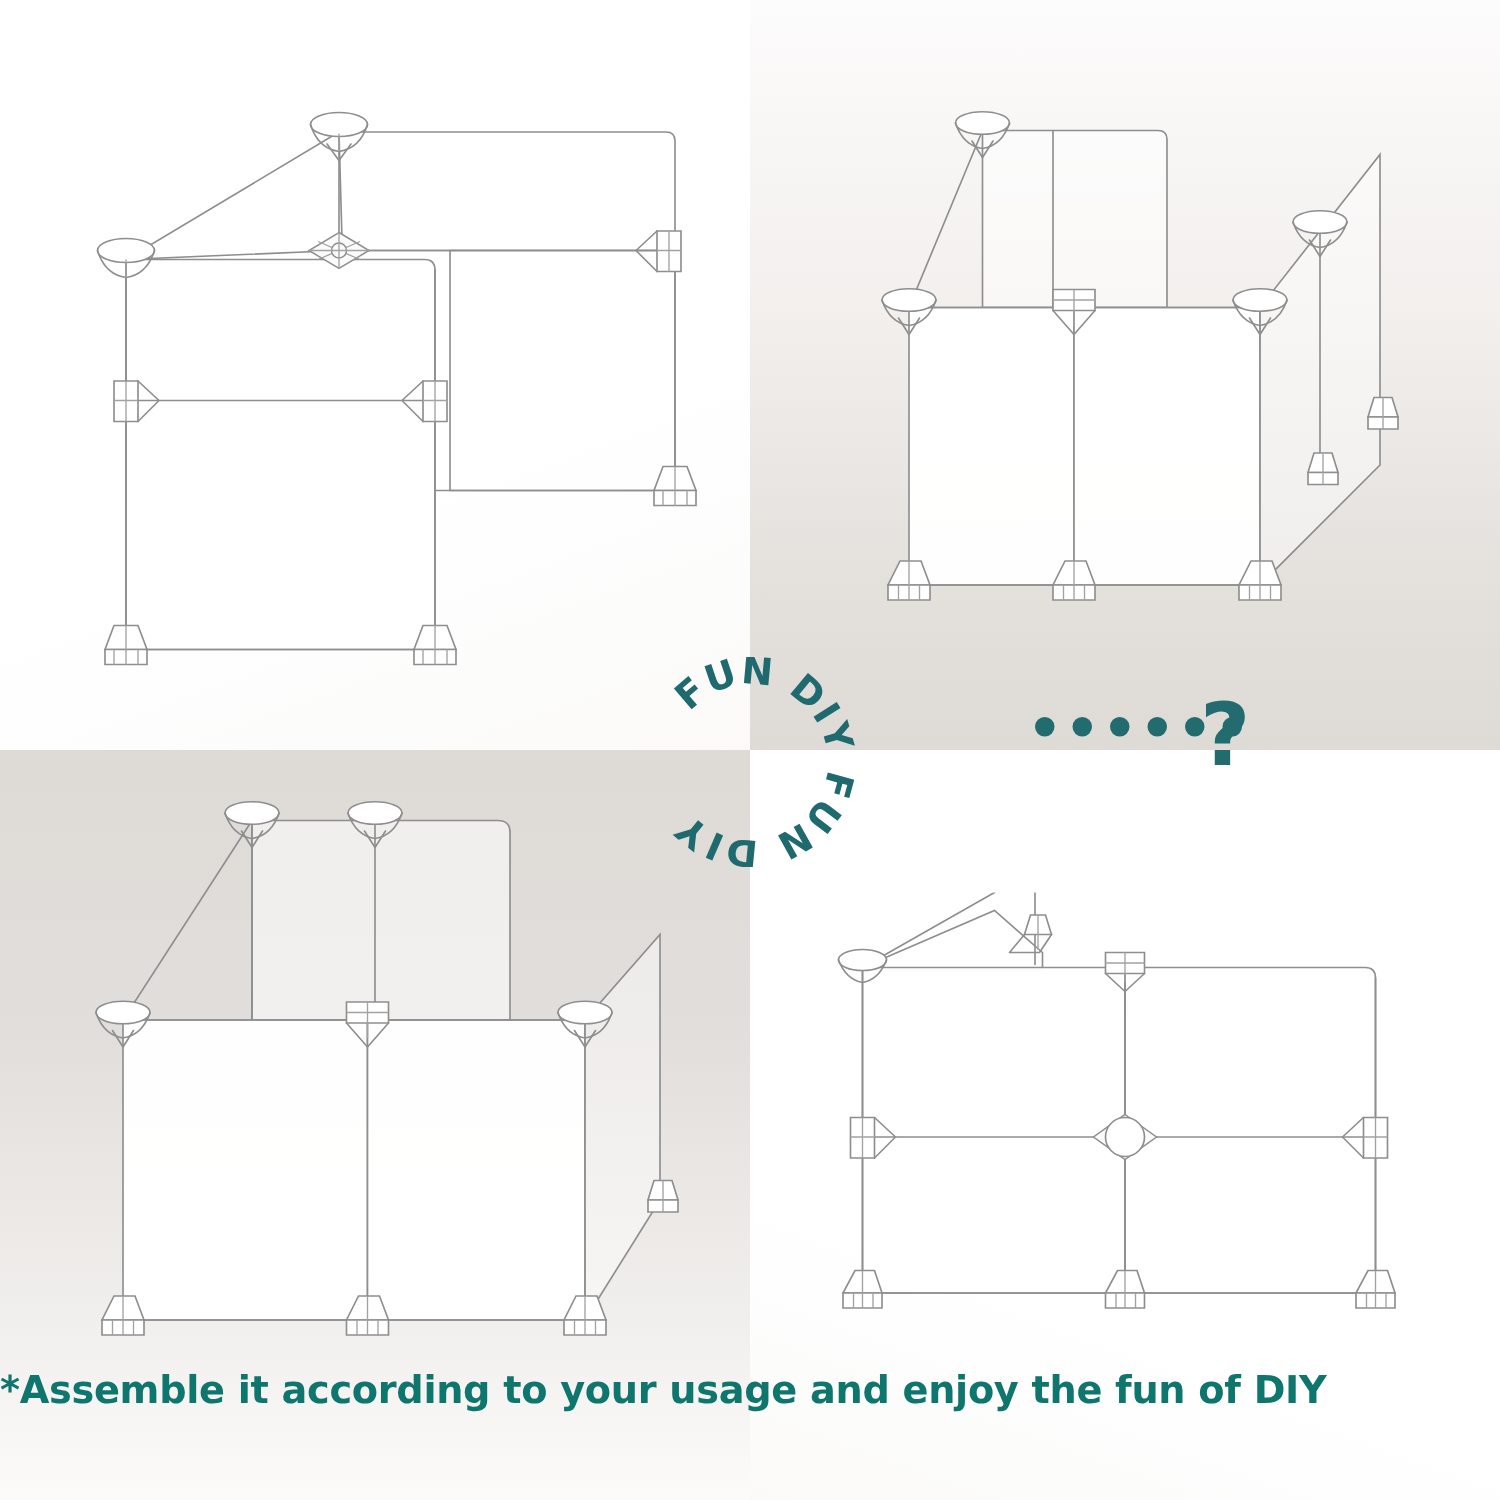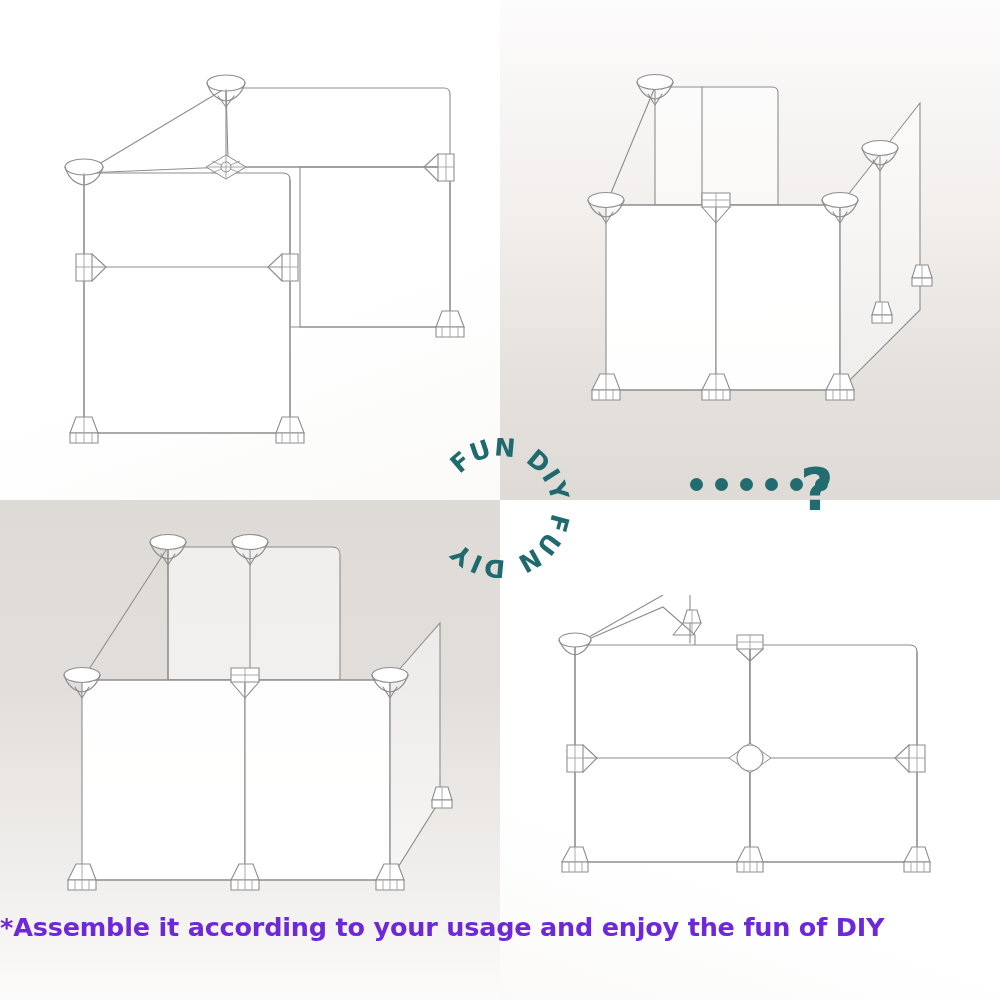--- a/index.html
+++ b/index.html
@@ -33,21 +33,21 @@
   #circle-text text{font-family:"DejaVu Sans", sans-serif;font-weight:bold;font-size:25px;fill:#1f6a6e;letter-spacing:1px;}
 
   #dots-row{position:absolute;left:690px;top:478px;display:flex;align-items:center;gap:12px;}
   .dot{width:13px;height:13px;border-radius:50%;background:#226b6f;}
   #qmark{position:absolute;left:800px;top:461px;font-family:"DejaVu Sans", sans-serif;font-weight:bold;font-size:58px;line-height:58px;color:#226b6f;}
 
   
   #caption{
     position:absolute;left:0;top:912px;width:854px;text-align:center;
     font-family:"DejaVu Sans", sans-serif;
-    font-size:25.5px;font-weight:bold;color:#6d28d9;letter-spacing:-0.2px;
+    font-size:25.5px;font-weight:bold;color:#0f766e;letter-spacing:-0.2px;
     white-space:nowrap;
   }
 </style>
 </head>
 <body>
 
 <div id="stage">
 
   <div class="quad" id="q-tl"></div>
   <div class="quad" id="q-tr"></div>

